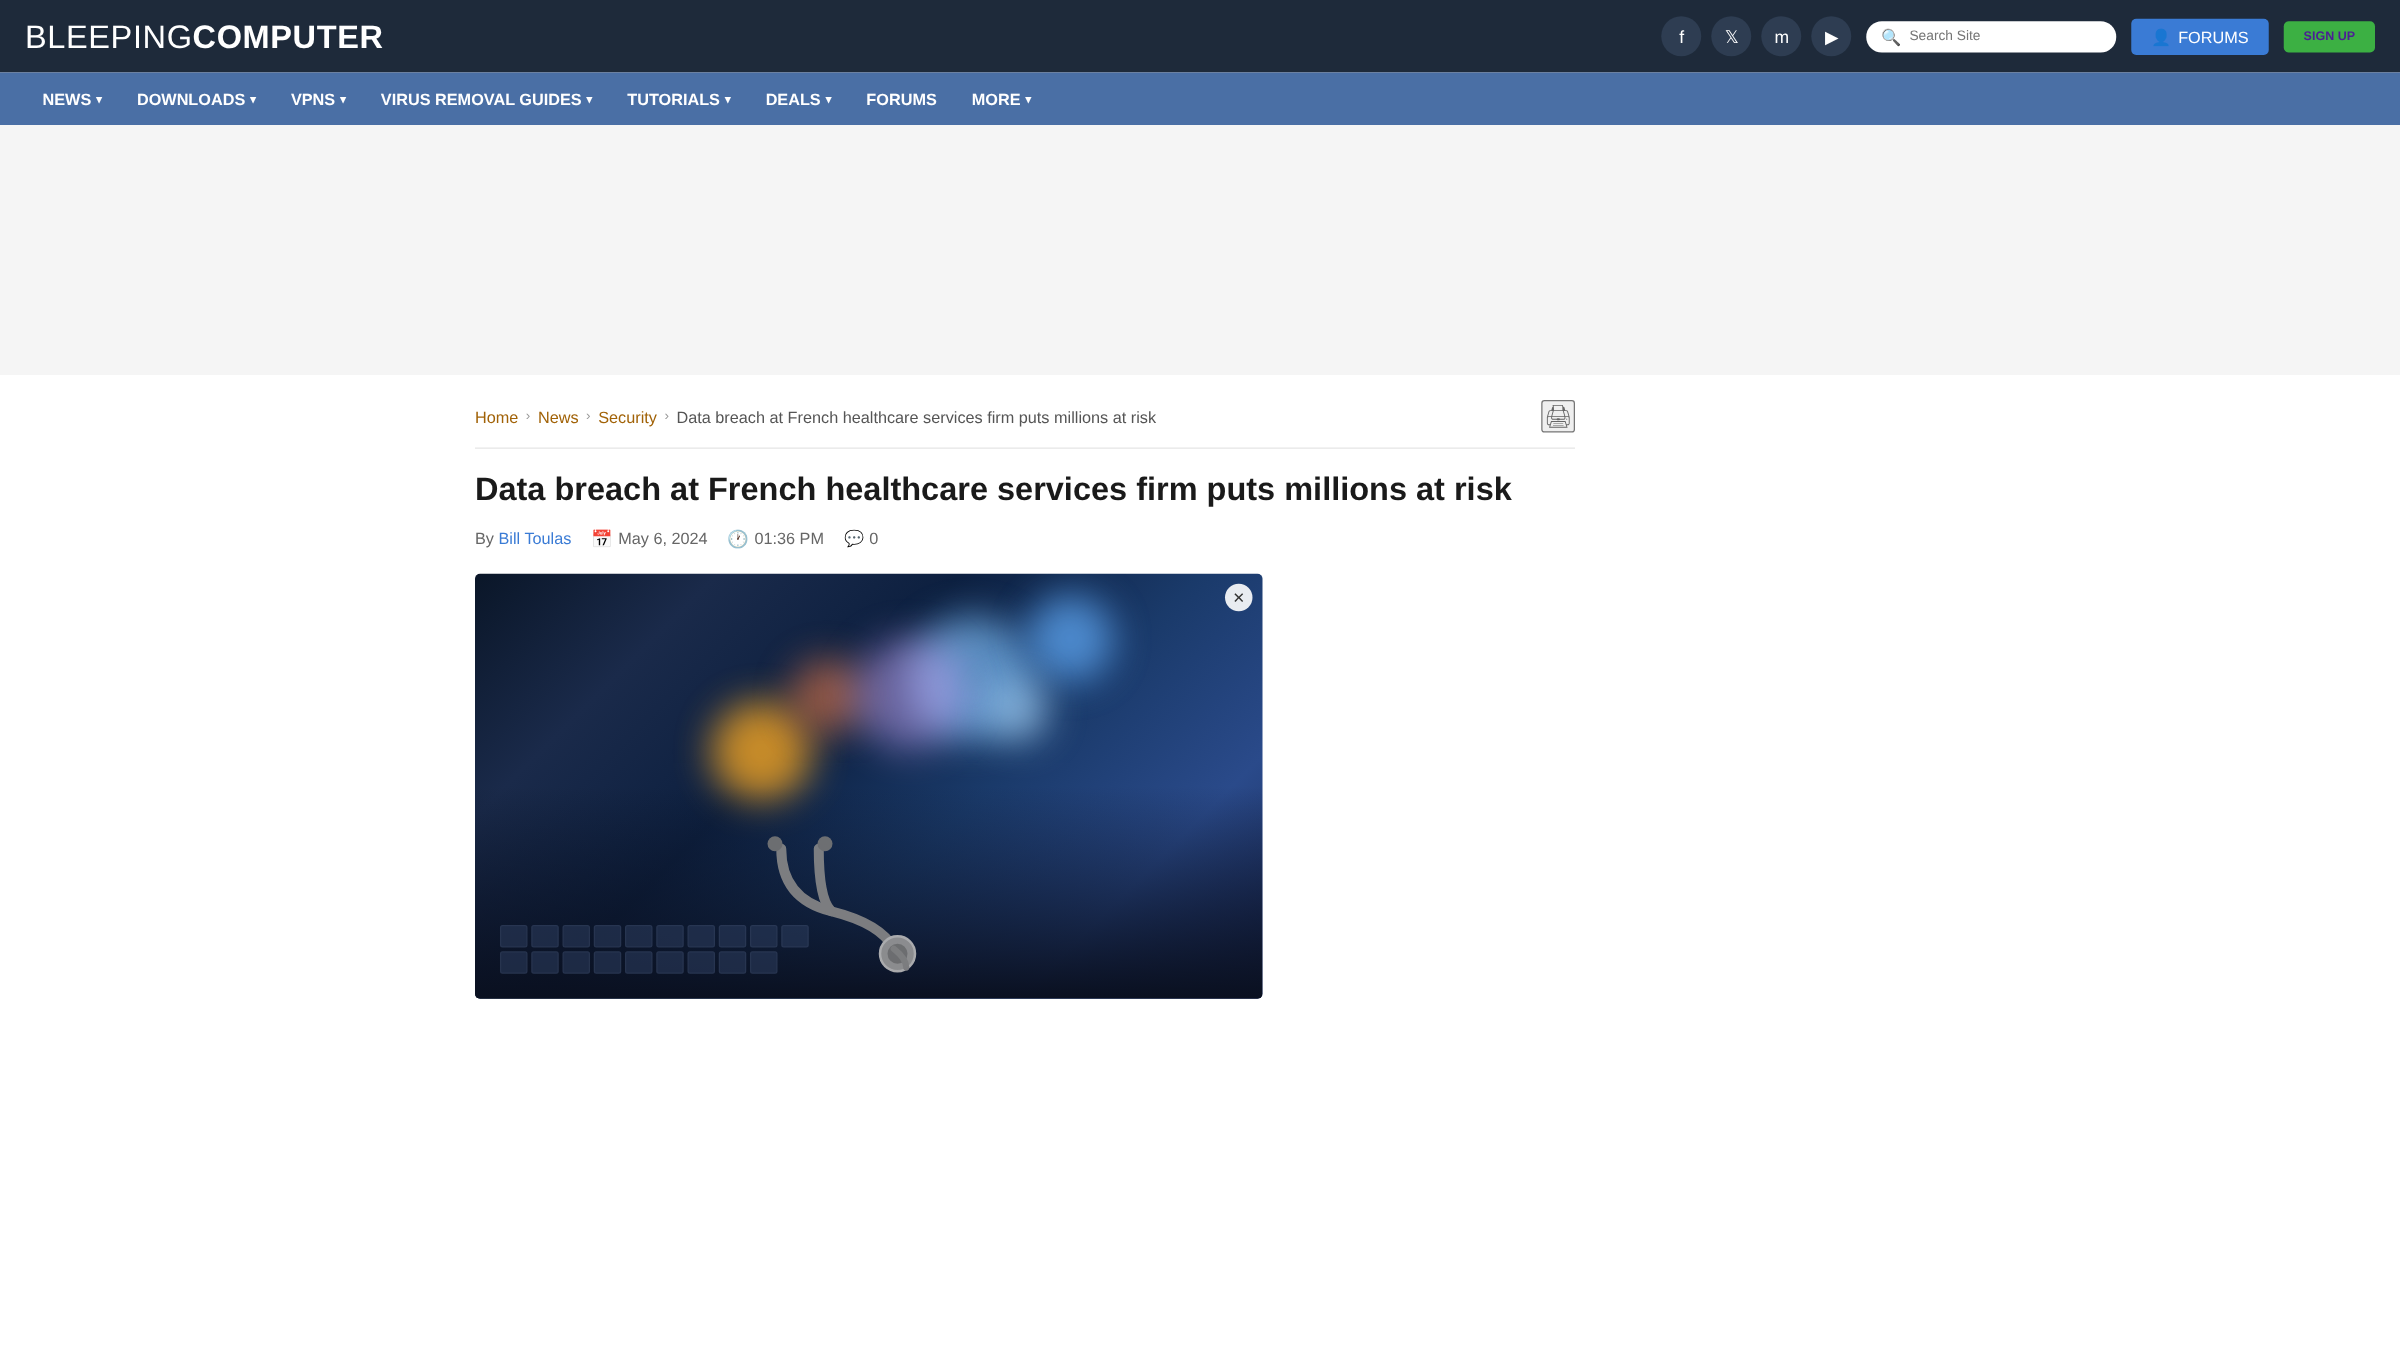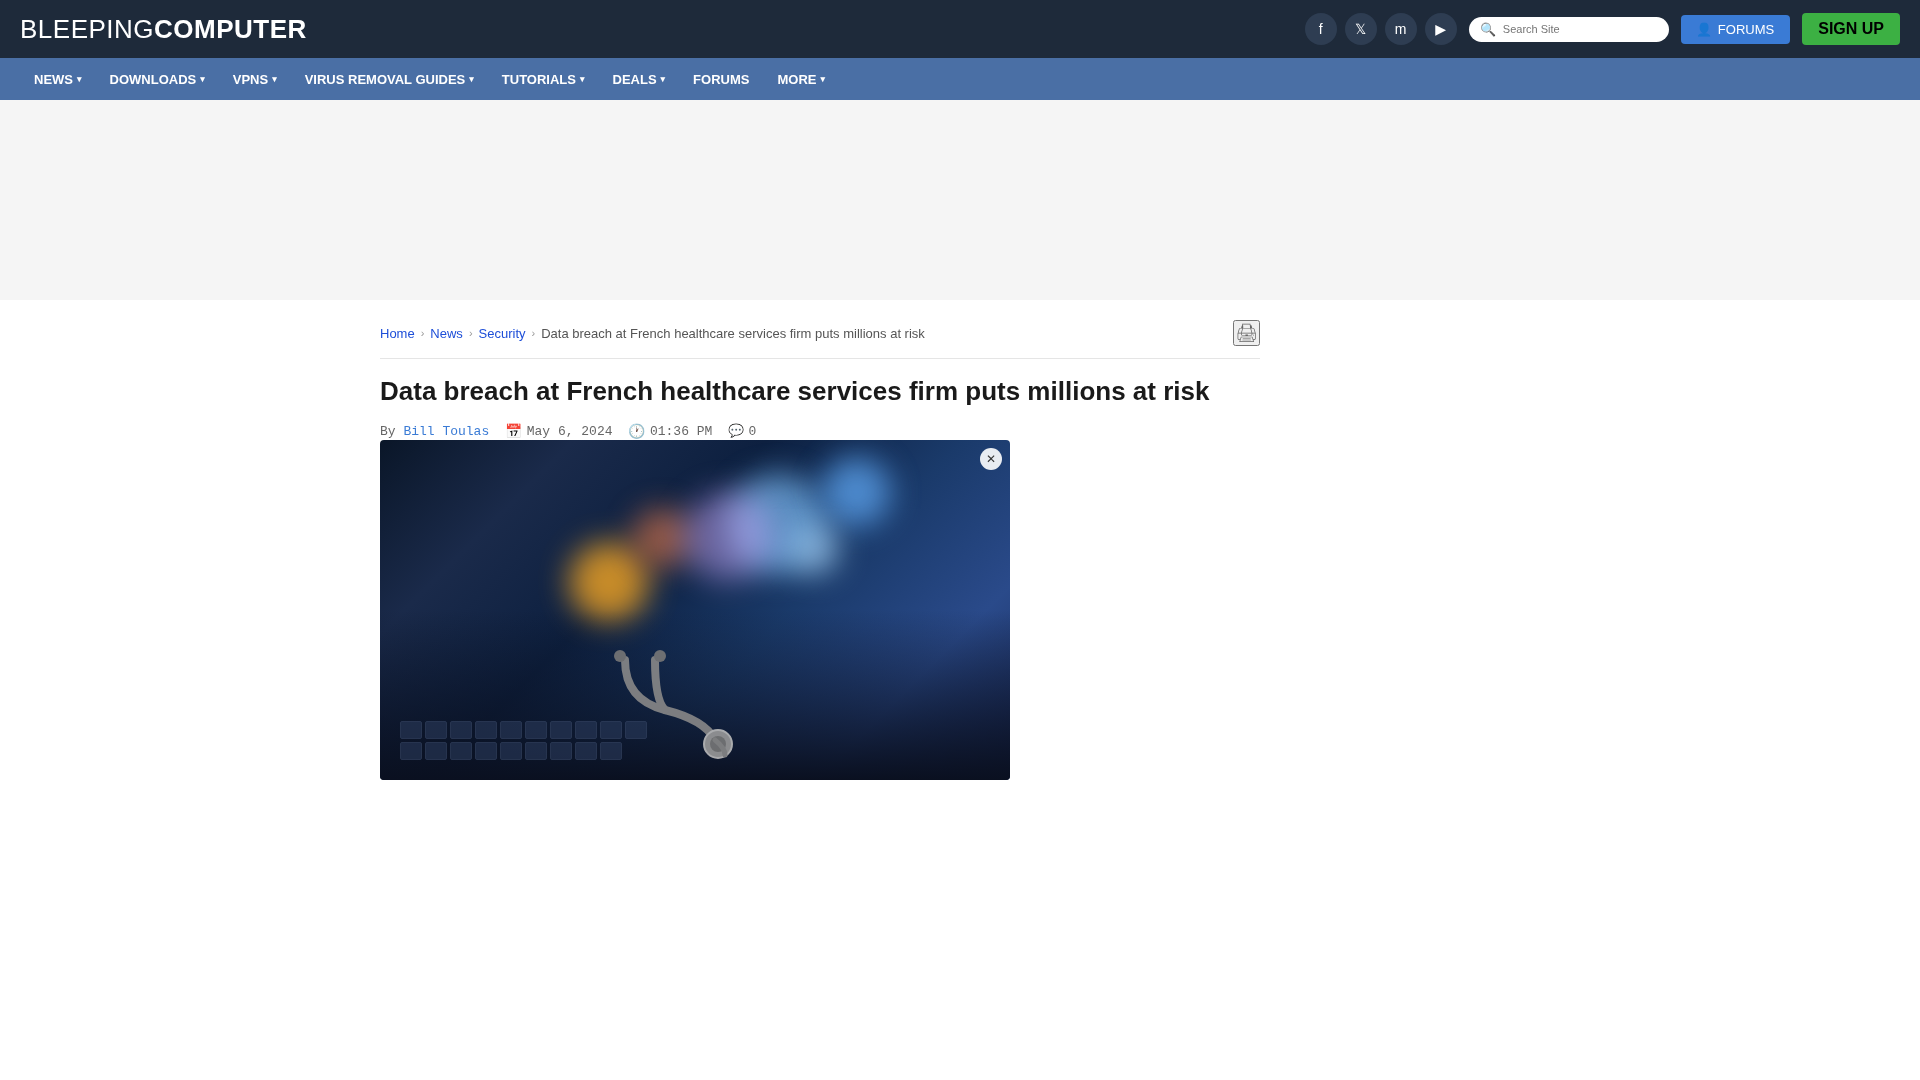--- a/index.html
+++ b/index.html
@@ -69,26 +69,26 @@
       padding: 7px 16px;
       border-radius: 4px;
       cursor: pointer;
       font-size: 13px;
       display: flex;
       align-items: center;
       gap: 5px;
     }
     .btn-signup {
       background: #3cb043;
-      color: #000000;
+      color: #4c1d95;
       border: none;
       padding: 7px 16px;
       border-radius: 4px;
       cursor: pointer;
-      font-size: 16px;
+      font-size: 10px;
       font-weight: bold;
     }
 
     
     .nav-bar {
       background: #4a6fa5;
       display: flex;
       align-items: center;
       height: 42px;
       padding: 0 20px;
@@ -147,21 +147,21 @@
       padding-bottom: 12px;
       border-bottom: 1px solid #e5e5e5;
       justify-content: space-between;
     }
     .breadcrumb-left {
       display: flex;
       align-items: center;
       gap: 6px;
     }
     .breadcrumb a {
-      color: #1d4ed8;
+      color: #a16207;
       text-decoration: none;
     }
     .breadcrumb .sep { color: #999; font-size: 11px; }
     .breadcrumb .current { color: #555; }
     .print-icon {
       color: #666;
       cursor: pointer;
       font-size: 18px;
     }
 
@@ -170,24 +170,24 @@
       font-size: 26px;
       font-weight: 700;
       color: #1a1a1a;
       margin-bottom: 14px;
       line-height: 1.3;
     }
     .article-meta {
       display: flex;
       align-items: center;
       gap: 16px;
+      margin-bottom: 20px;
       font-size: 13px;
       color: #666;
       flex-wrap: wrap;
-      font-family: Liberation Mono, monospace;
     }
     .article-meta .author { color: #3a7bd5; text-decoration: none; font-weight: 500; }
     .meta-item {
       display: flex;
       align-items: center;
       gap: 4px;
     }
     .meta-icon { font-size: 14px; color: #888; }
     .comments-count {
       display: flex;

